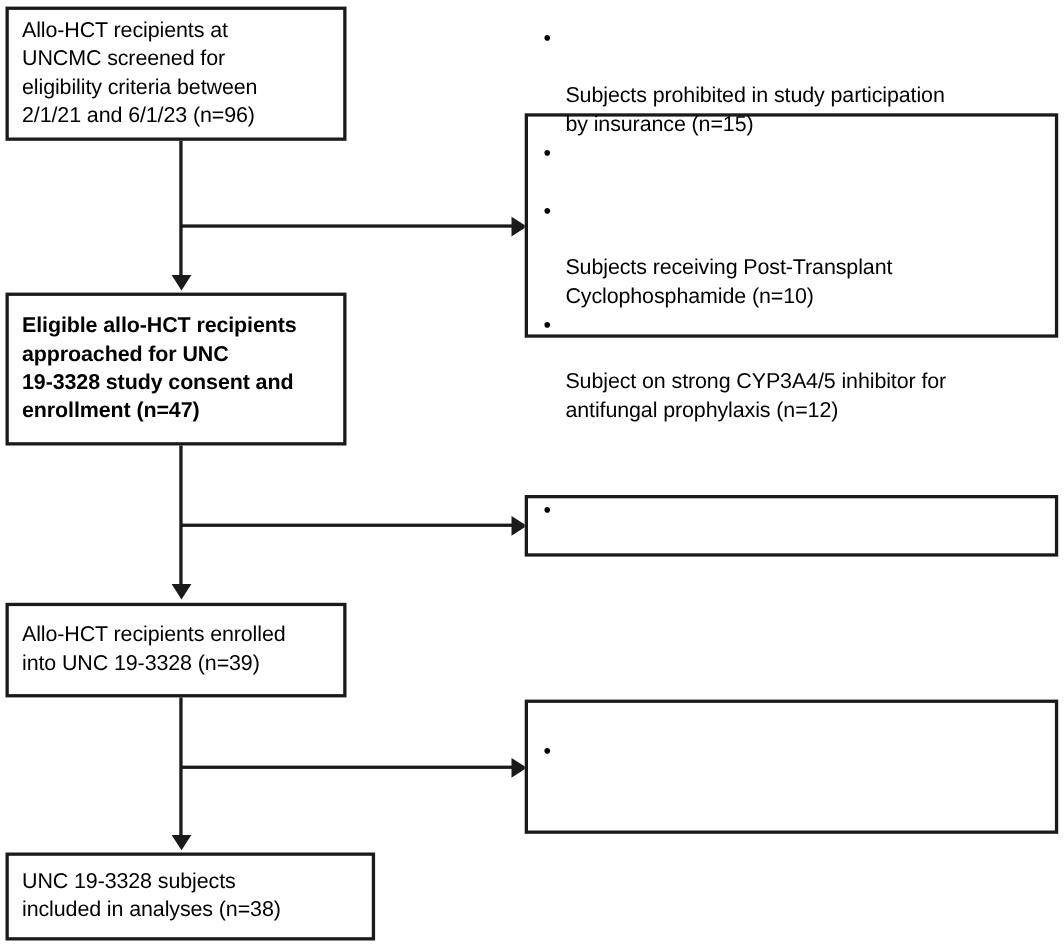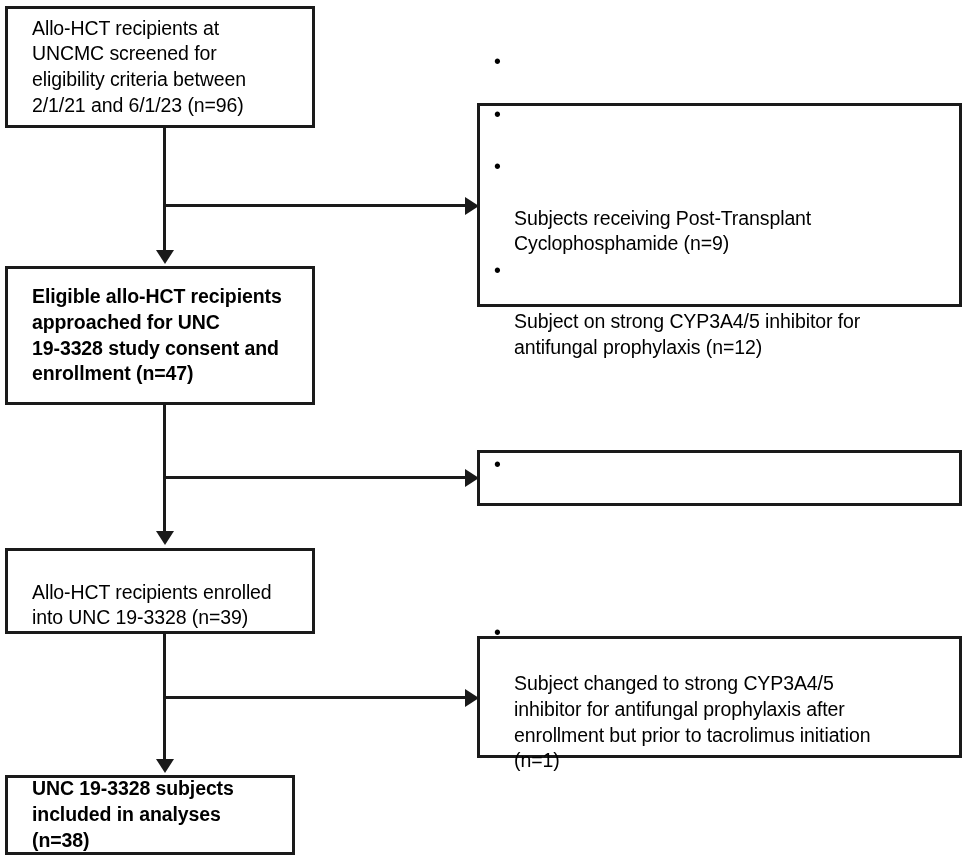--- a/index.html
+++ b/index.html
@@ -34,21 +34,20 @@
     width: 100%;
     font-size: 19.5px;
     line-height: 1.32;
     letter-spacing: -0.1px;
     white-space: pre-line;
     color: #000000;
   }
 
   .main-node .node-text {
     padding: 0 10px 0 12px;
-    margin-left: 12px;
   }
 
   
   .excl-list {
     list-style: none;
     margin: 0;
     padding: 0 8px 0 34px;
     width: 100%;
   }
   .excl-list li {
@@ -109,28 +108,30 @@
   <div class="conn conn-v" style="left:163px; top:128px; width:3px; height:124px;"></div>
   <div class="arrow-down" style="left:155.5px; top:250px;"></div>
 
   <div class="conn conn-h" style="left:164px; top:204px; width:303px; height:3px;"></div>
   <div class="arrow-right" style="left:465px; top:196.5px;"></div>
 
   <div class="node" style="left:477px; top:103px; width:485px; height:204px;">
     <ul class="excl-list">
       <li>
         <span class="bullet">•</span>
+        <span>Subjects prohibited in study participation
+by insurance (n=15)</span>
       </li>
       <li>
         <span class="bullet">•</span>
       </li>
       <li>
         <span class="bullet">•</span>
         <span>Subjects receiving Post-Transplant
-Cyclophosphamide (n=9)</span>
+Cyclophosphamide (n=10)</span>
       </li>
       <li>
         <span class="bullet">•</span>
         <span>Subject on strong CYP3A4/5 inhibitor for
 antifungal prophylaxis (n=12)</span>
       </li>
     </ul>
   </div>
 
   <div class="node main-node" style="left:5px; top:266px; width:310px; height:139px;font-weight:bold;">
@@ -147,41 +148,37 @@
   <div class="arrow-right" style="left:465px; top:468.5px;"></div>
 
   <div class="node" style="left:477px; top:450px; width:485px; height:56px;">
     <ul class="excl-list">
       <li>
         <span class="bullet">•</span>
       </li>
     </ul>
   </div>
 
-  <div class="node main-node" style="left:5px; top:548px; width:310px; height:86px;align-items:flex-end;">
+  <div class="node main-node" style="left:5px; top:548px; width:310px; height:86px;">
     <span class="node-text">Allo-HCT recipients enrolled
 into UNC 19-3328 (n=39)</span>
   </div>
 
   <div class="conn conn-v" style="left:163px; top:634px; width:3px; height:127px;"></div>
   <div class="arrow-down" style="left:155.5px; top:759px;"></div>
 
   <div class="conn conn-h" style="left:164px; top:696px; width:303px; height:3px;"></div>
   <div class="arrow-right" style="left:465px; top:688.5px;"></div>
 
   <div class="node" style="left:477px; top:636px; width:485px; height:122px;">
     <ul class="excl-list">
       <li>
         <span class="bullet">•</span>
-        <span>Subject changed to strong CYP3A4/5
-inhibitor for antifungal prophylaxis after
-enrollment but prior to tacrolimus initiation
-(n=1)</span>
       </li>
     </ul>
   </div>
 
-  <div class="node main-node" style="left:5px; top:775px; width:290px; height:80px;font-weight:bold;">
+  <div class="node main-node" style="left:5px; top:775px; width:336px; height:80px;">
     <span class="node-text">UNC 19-3328  subjects
 included in analyses (n=38)</span>
   </div>
 
 </div>
 
 </body></html>

